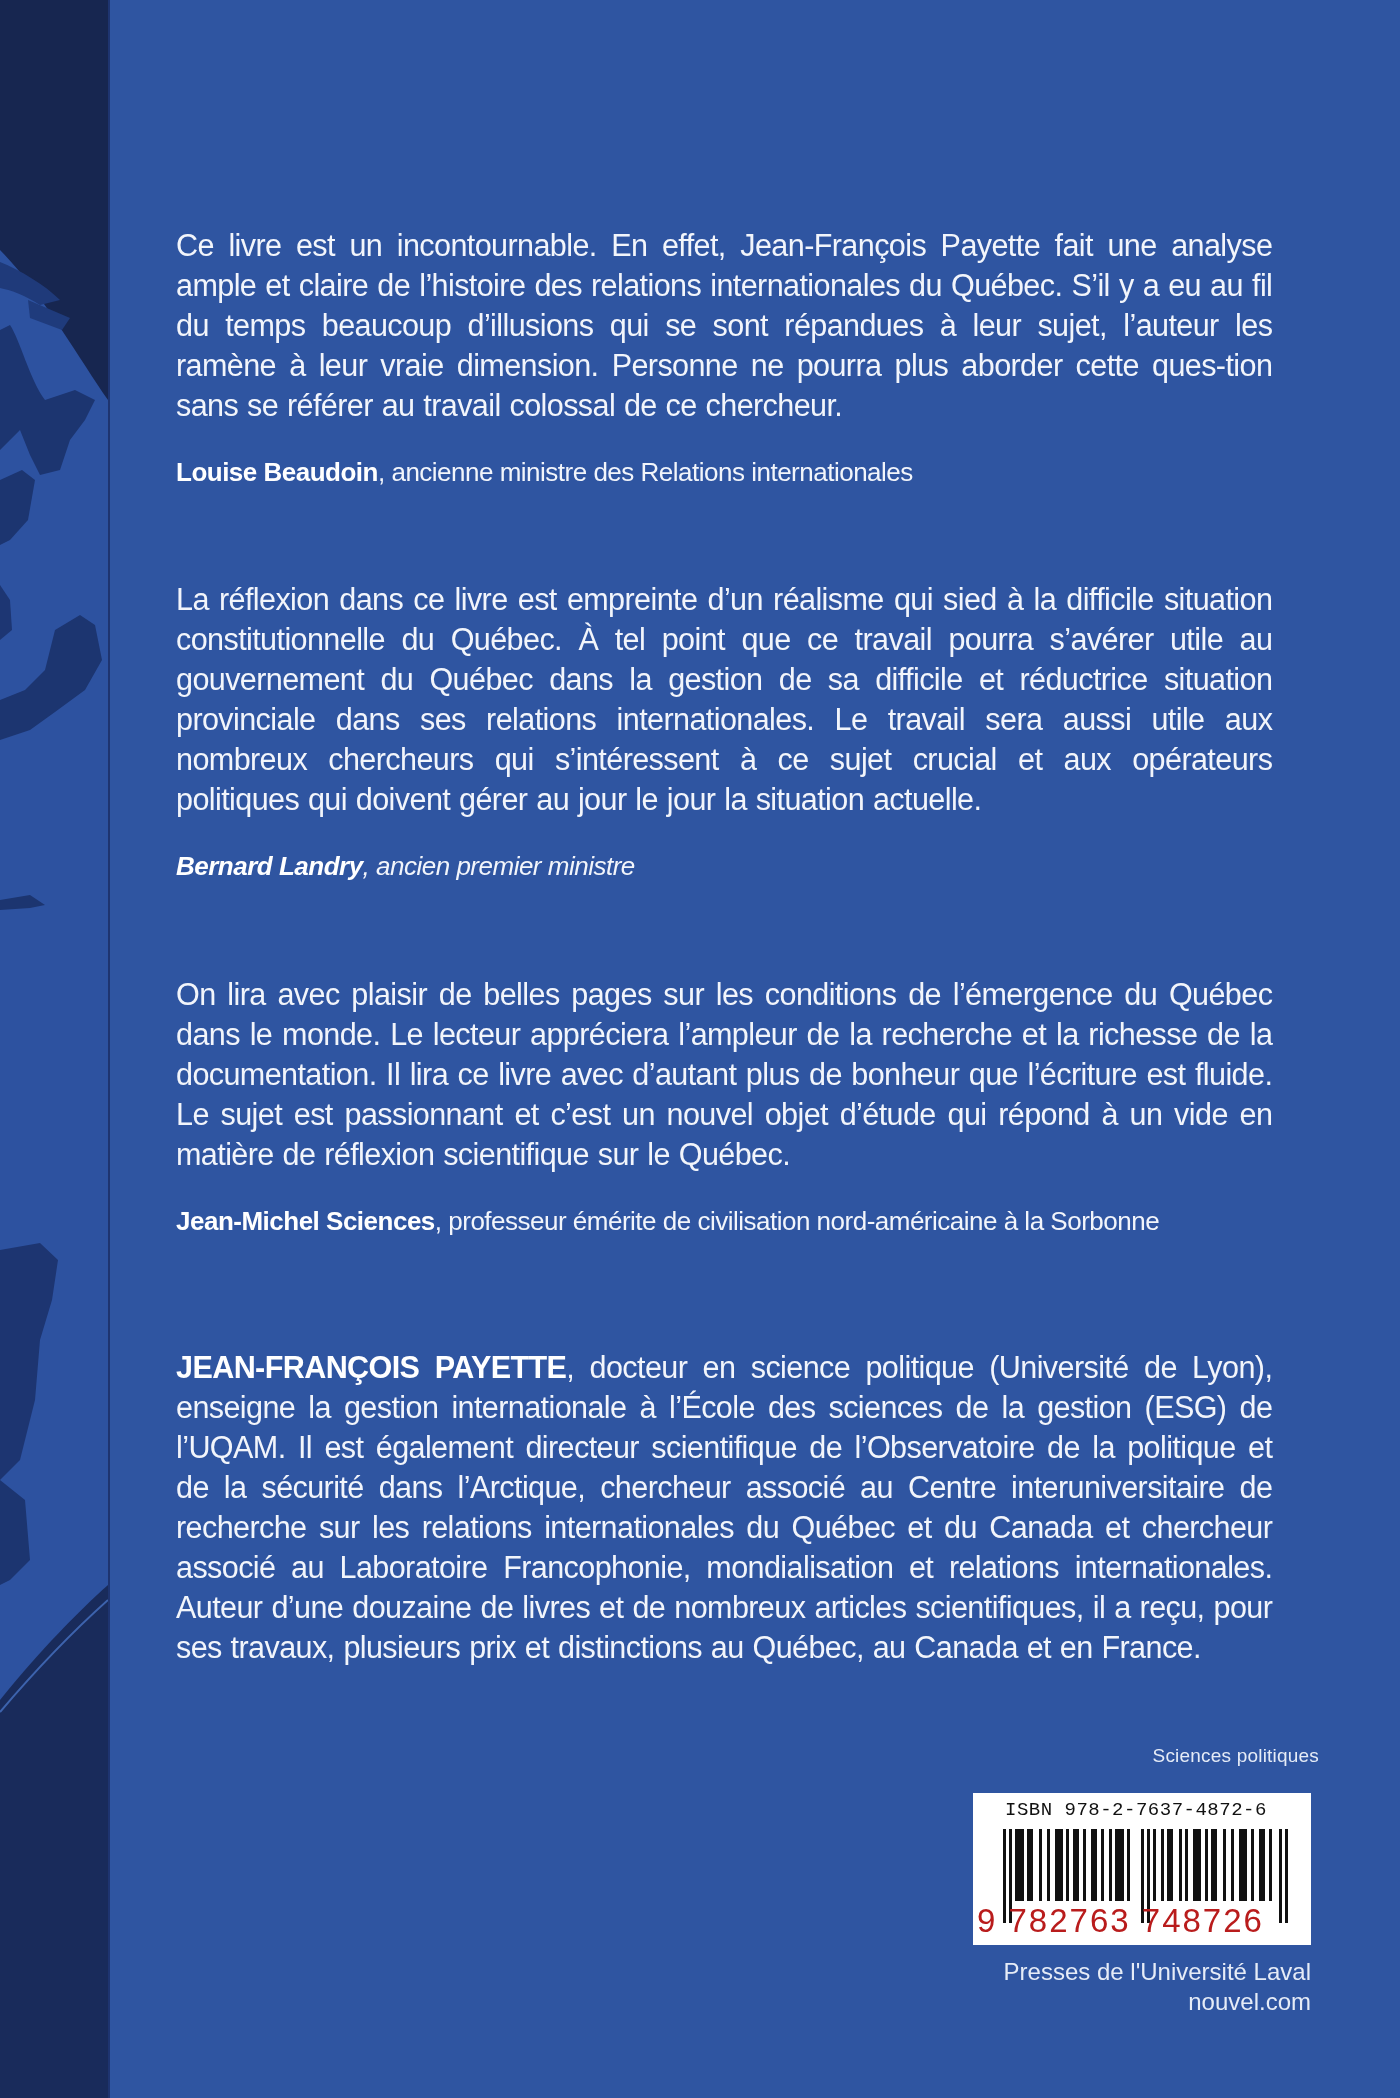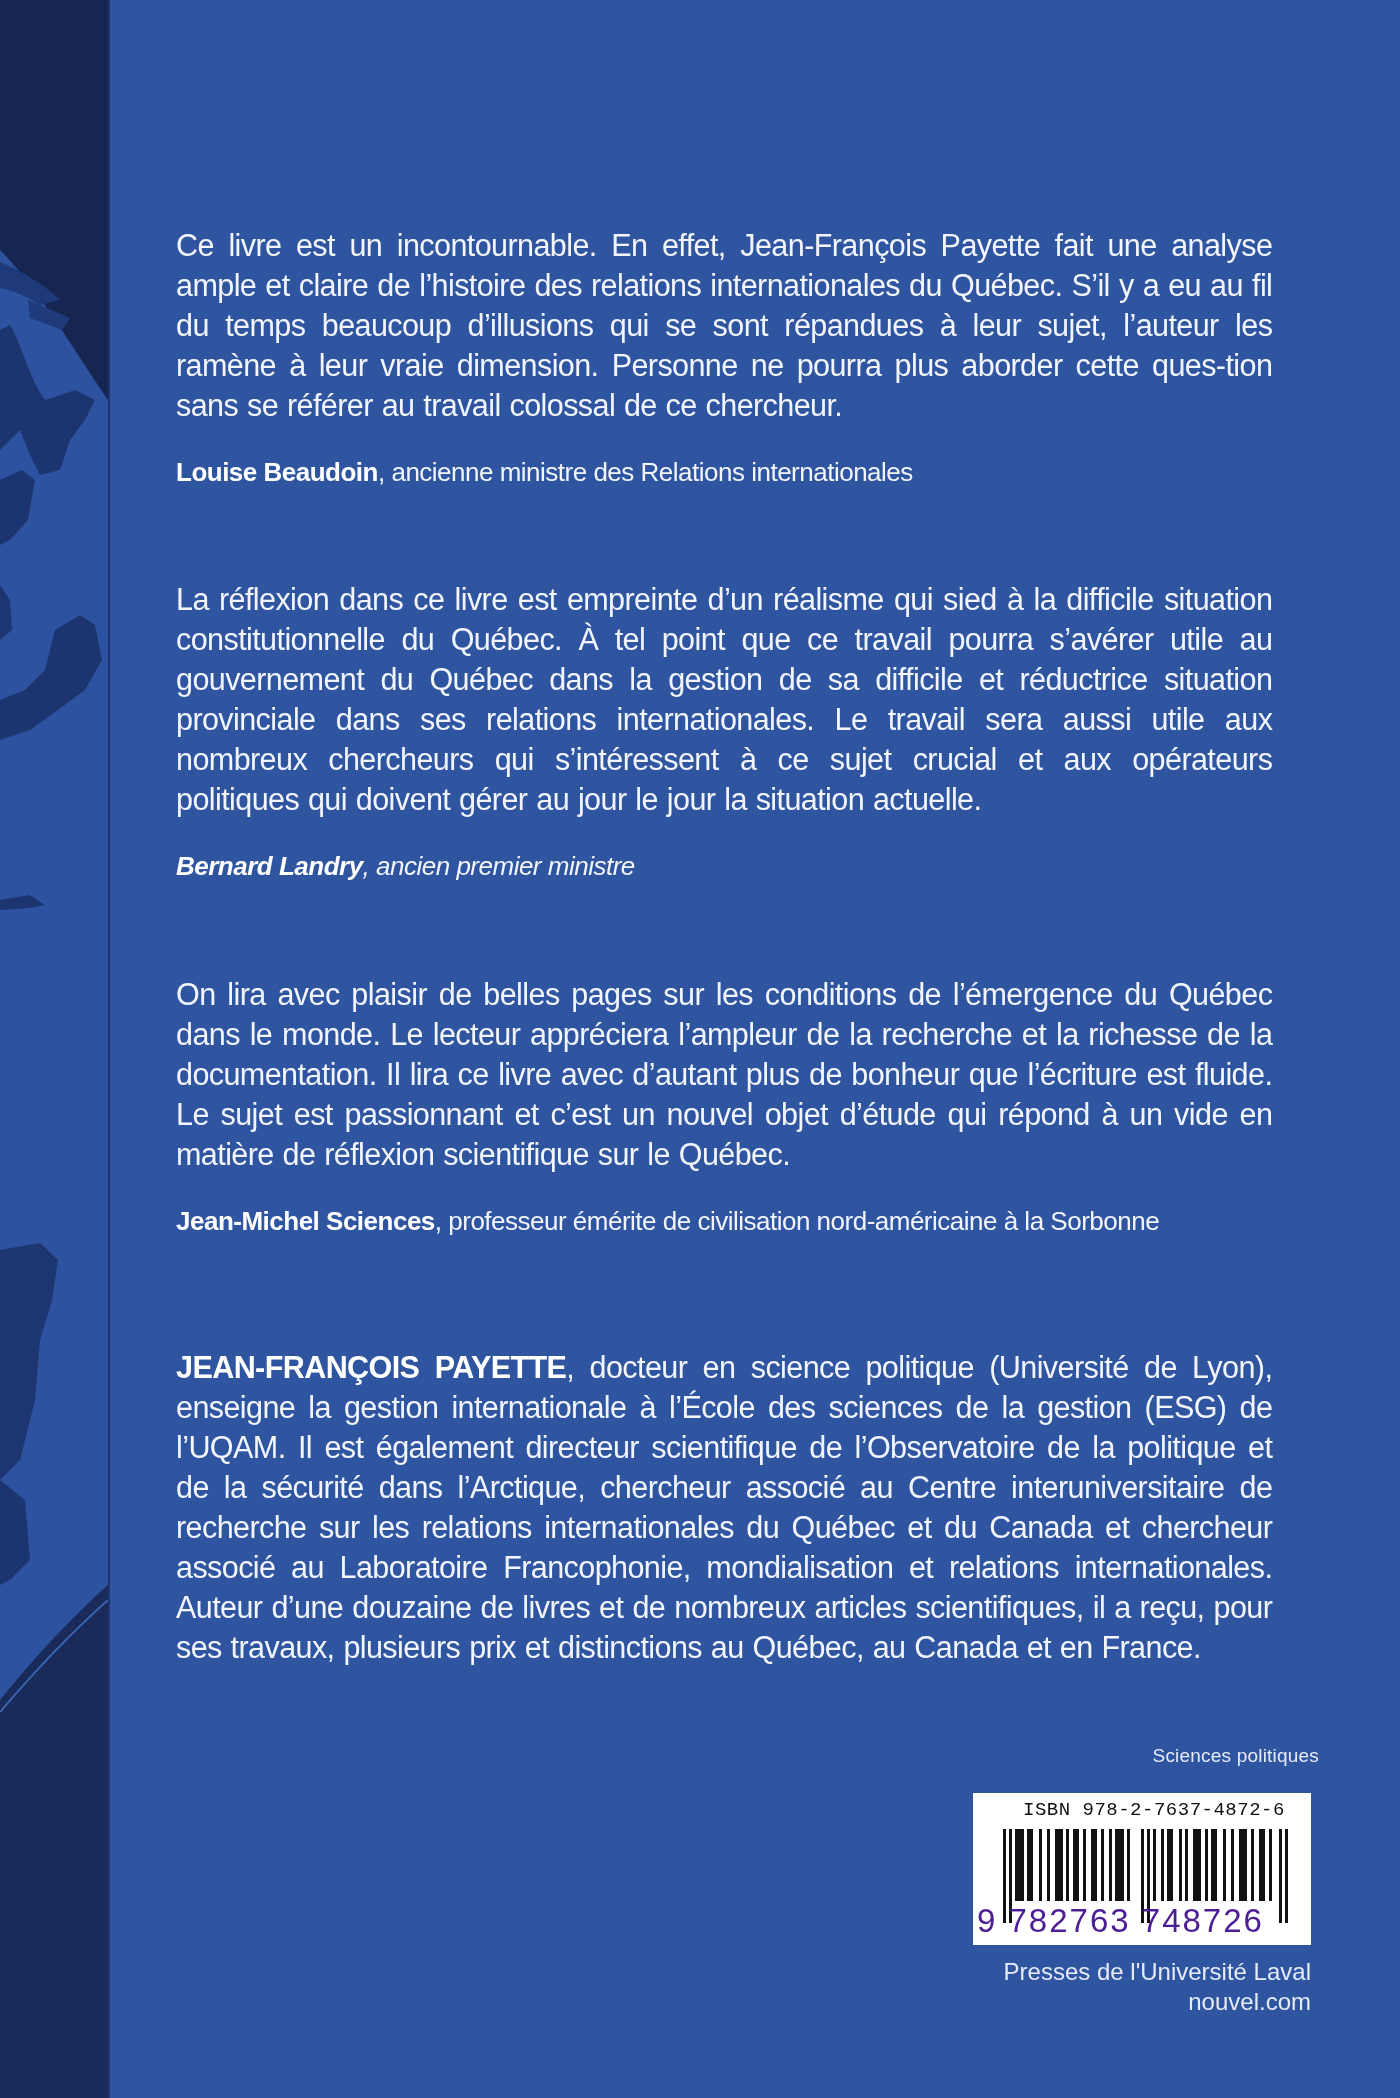--- a/index.html
+++ b/index.html
@@ -77,41 +77,41 @@
     .barcode-box {
       position: absolute;
       left: 973px;
       top: 1793px;
       width: 338px;
       height: 152px;
       background: #ffffff;
     }
     .isbn-label {
       position: absolute;
-      left: 50px;
+      left: 32px;
       top: 6px;
       font-family: "Liberation Mono", monospace;
       font-size: 19px;
       color: #111;
       letter-spacing: 0.5px;
     }
     .bars {
       position: absolute;
       left: 30px;
       top: 36px;
       width: 290px;
       height: 94px;
     }
     .bar-digits {
       position: absolute;
       left: 4px;
       top: 108px;
       font-family: "Liberation Sans", sans-serif;
       font-size: 33px;
-      color: #4c1d95;
+      color: #b91c1c;
       letter-spacing: 2px;
       line-height: 40px;
       white-space: pre;
     }
     .publisher {
       position: absolute;
       right: 89px;
       top: 1957px;
       font-size: 24px;
       line-height: 30px;

